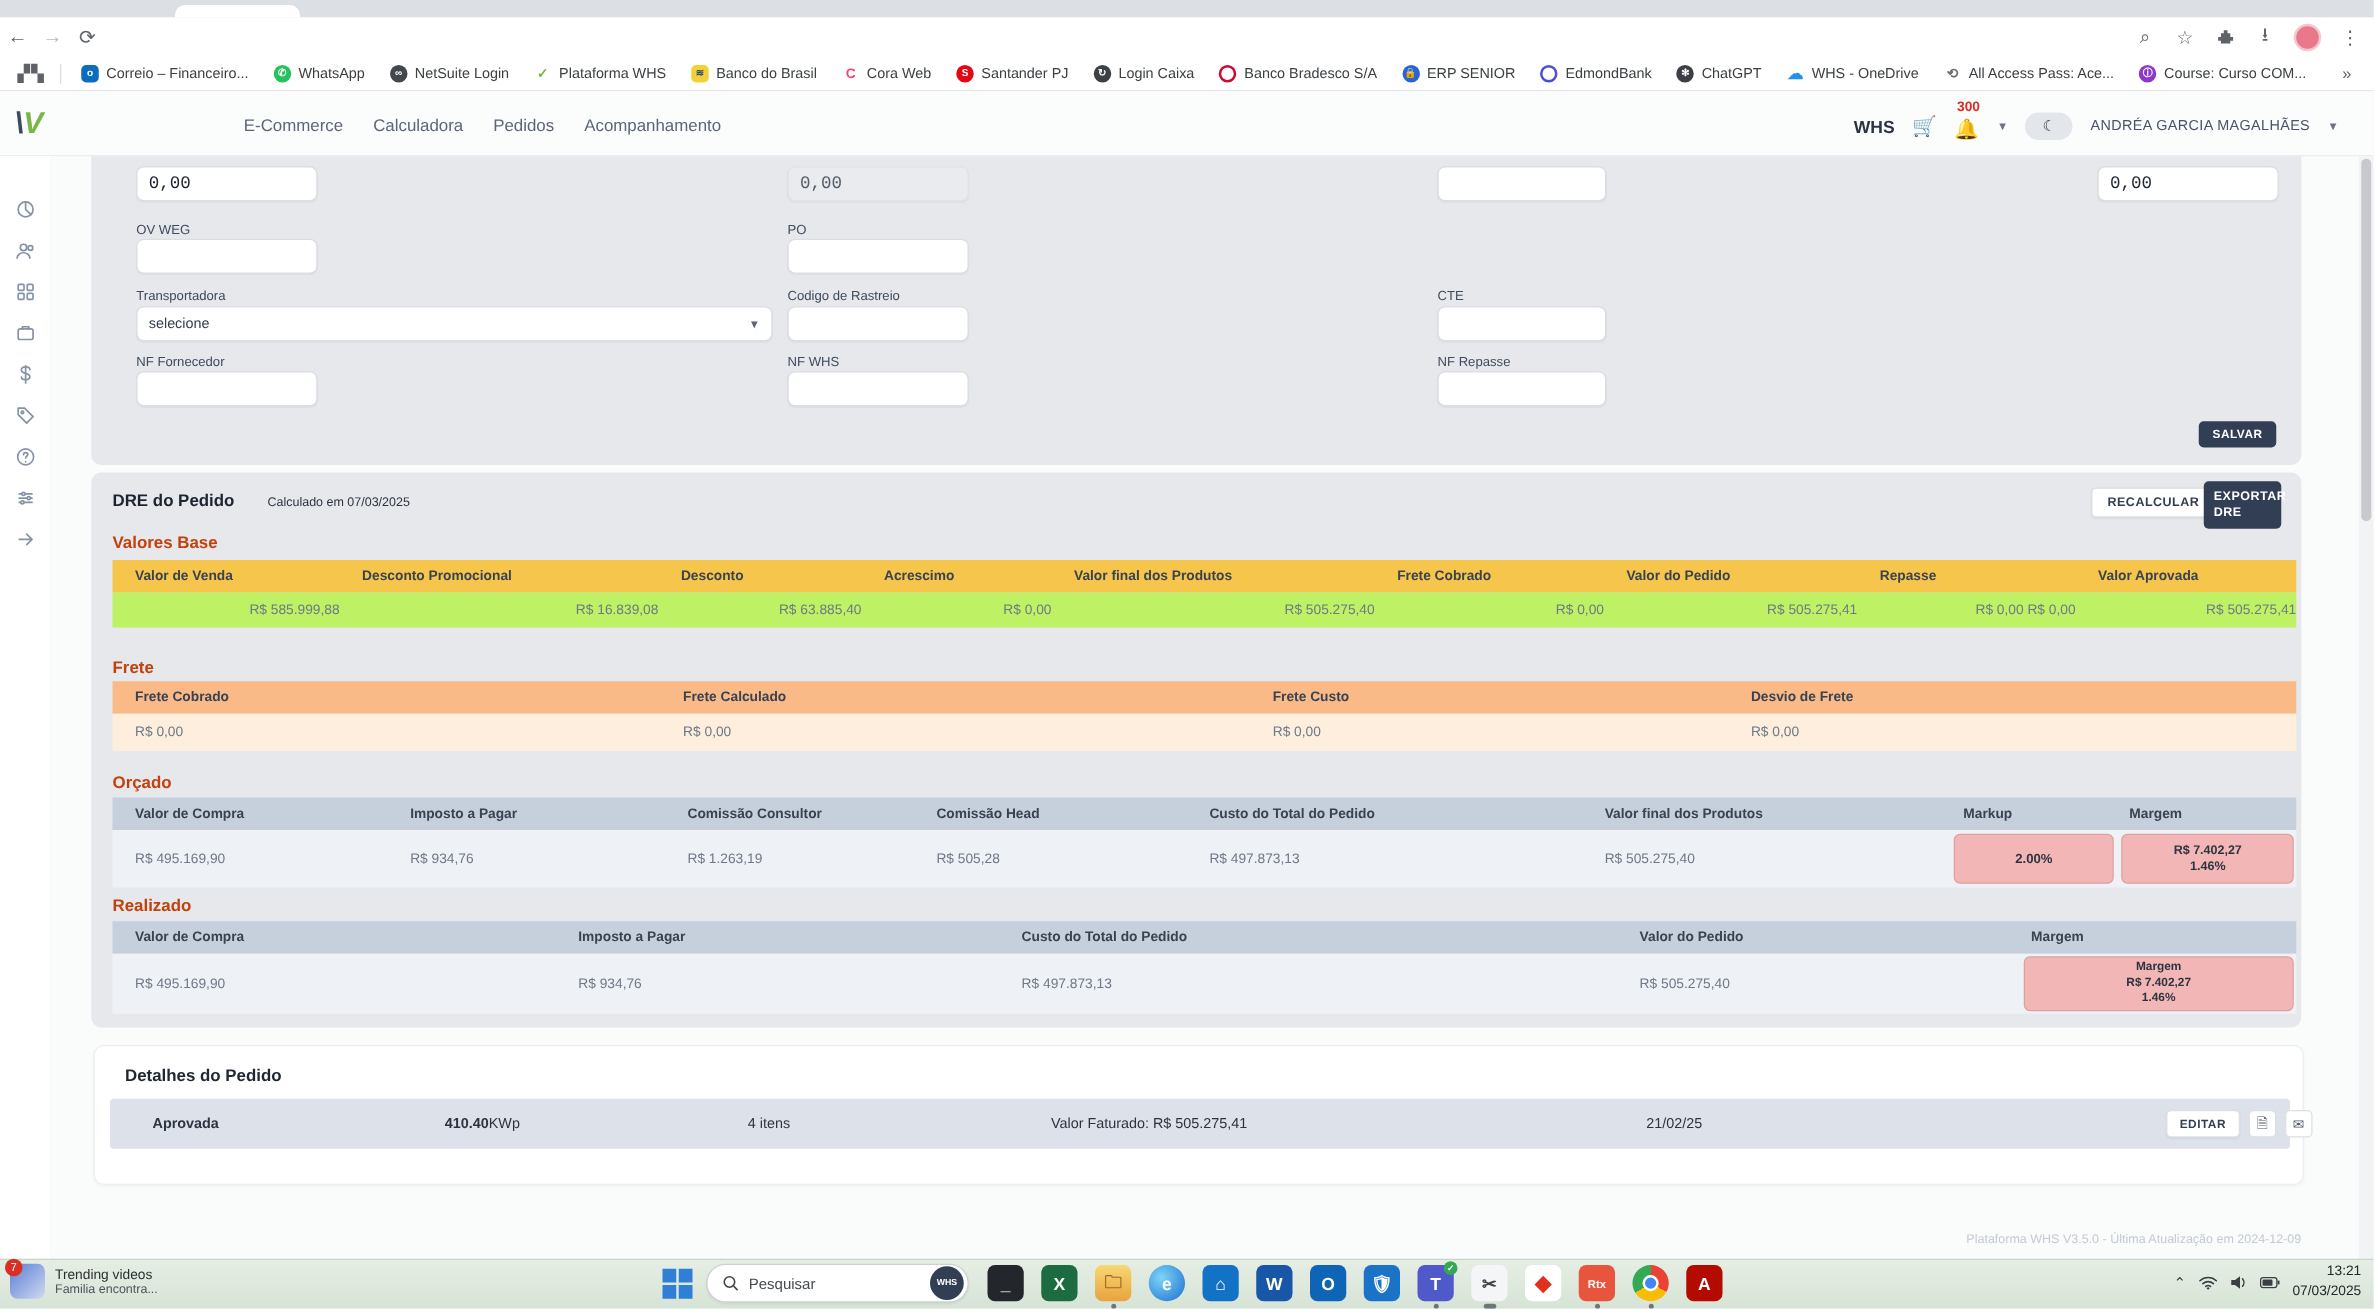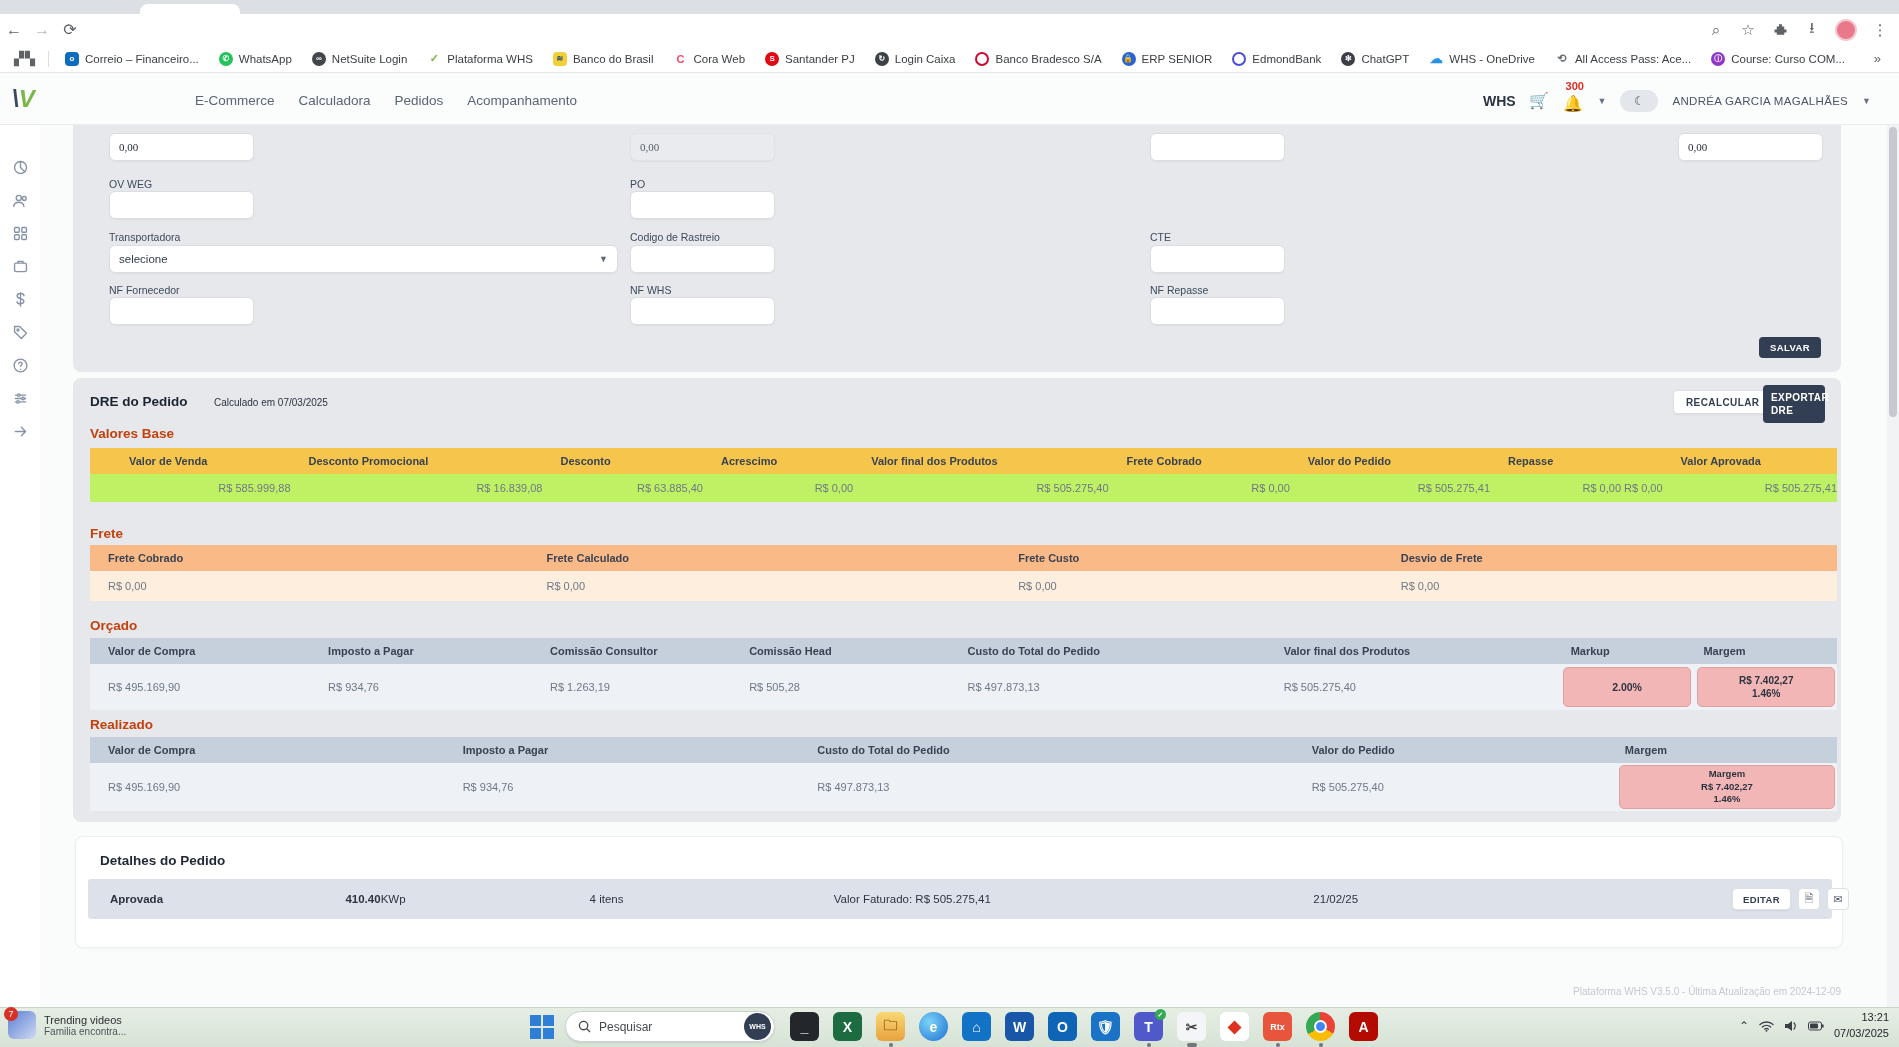--- a/index.html
+++ b/index.html
@@ -42,49 +42,49 @@
 
   
   #sidebar { left:0; top:125px; width:40px; height:883px; background:#ffffff; }
   .sbi { width:40px; height:33px; display:flex; align-items:center; justify-content:center; color:#8692a5; }
   .sbi svg { width:17px; height:17px; stroke:#8692a5; fill:none; stroke-width:1.6; stroke-linecap:round; stroke-linejoin:round; }
 
   
   .panel { background:#e6e8ec; border-radius:8px; }
   #panel-form { left:73px; top:125px; width:1768px; height:247px; border-radius:0 0 8px 8px; }
   .flabel { font-size:10.5px; color:#3f4a5c; }
-  .finput { background:#fff; border:1px solid #dadde2; border-radius:6px; height:28px; font-size:11px; color:#1f2733; padding:0 9px; font-family:Liberation Serif, serif; box-shadow:0 1px 1px rgba(0,0,0,.04); }
+  .finput { background:#fff; border:1px solid #dadde2; border-radius:6px; height:28px; font-size:14px; color:#1f2733; padding:0 9px; font-family:Liberation Mono, monospace; box-shadow:0 1px 1px rgba(0,0,0,.04); }
   .finput.ro { background:#e9ebee; border-color:#e0e2e6; color:#555e6c; }
   .fselect { background:#fff; border:1px solid #dadde2; border-radius:6px; height:28px; font-size:11.5px; color:#333c4c; padding:0 9px; display:flex; align-items:center; justify-content:space-between; box-shadow:0 1px 1px rgba(0,0,0,.04); }
   .btn-navy { background:#323e54; color:#fff; border:none; border-radius:4px; font-weight:bold; font-family:"Liberation Sans",sans-serif; letter-spacing:.4px; }
   .btn-white { background:#fff; color:#323e54; border:1px solid #dcdfe4; border-radius:4px; font-weight:bold; font-family:"Liberation Sans",sans-serif; letter-spacing:.4px; box-shadow:0 1px 2px rgba(0,0,0,.06); }
 
   #panel-dre { left:73px; top:378px; width:1768px; height:444px; }
   #dre-title-row { left:17px; top:14px; }
   #dre-title { font-size:13.5px; font-weight:bold; color:#1c2430; display:inline; }
   #dre-sub { font-size:10px; color:#2c3440; display:inline; margin-left:22px; }
   .sec-title { font-size:13.5px; font-weight:bold; color:#c2410c; }
   .thead, .trow { display:grid; width:1747px; align-items:center; }
   .thead > div, .trow > div { padding-left:18px; font-size:11px; }
   .thead > div { color:#3a4252; font-weight:bold; }
   .trow > div { color:#6e7886; }
-  .vb-cols { grid-template-columns:10.4% 14.6% 9.3% 8.7% 14.8% 10.5% 11.6% 10% 1fr;padding-left:21px; }
+  .vb-cols { grid-template-columns:10.4% 14.6% 9.3% 8.7% 14.8% 10.5% 11.6% 10% 1fr; }
   .fr-cols { grid-template-columns:25.1% 27% 21.9% 1fr; }
   .or-cols { grid-template-columns:12.6% 12.7% 11.4% 12.5% 18.1% 17% 7.6% 1fr; }
   .re-cols { grid-template-columns:20.3% 20.3% 28.3% 18.5% 1fr; }
   .or-cols > div:nth-child(7), .or-cols > div:nth-child(8) { padding-left:8px; }
   .re-cols > div:nth-child(5) { padding-left:8px; }
   .hd-yellow { background:#f6c64c; } .rw-yellow { background:#bef264;text-align:right; }
   .hd-orange { background:#f9ba88; } .rw-orange { background:#fdeede; }
   .hd-blue   { background:#c6d0dd; } .rw-blue   { background:#eef1f6; }
   .pinkbox { background:#f3b6b6; border:1px solid #dfa0a0; border-radius:5px; color:#2c3440; font-weight:bold; display:flex; flex-direction:column; align-items:center; justify-content:center; font-size:10.5px; line-height:1.35; }
 
   #card-detalhes { left:75px; top:836px; width:1768px; height:112px; background:#fff; border:1px solid #eceef1; border-radius:8px; box-shadow:0 1px 3px rgba(0,0,0,.04); }
   #det-title { left:24px; top:16px; font-size:13.5px; font-weight:bold; color:#1f2733; }
-  #det-row { left:12px; top:42px; width:1744px; height:40px; background:#dde2ea; border-radius:3px; display:grid; grid-template-columns:13.5% 14% 14% 27.5% 24% 1fr; align-items:center; }
+  #det-row { left:12px; top:42px; width:1744px; height:40px; background:#dde2ea; border-radius:3px; display:grid; grid-template-columns:13.5% 14% 14% 27.5% 24% 1fr; align-items:center;padding-left:12px; }
   #det-row > div { padding-left:22px; font-size:11.5px; color:#2c3440; }
   #det-status { color:#2563a8; font-weight:bold; }
   #det-actions { display:flex; align-items:center; gap:7px; justify-content:flex-end; padding-right:14px; }
   #btn-editar { height:22px; padding:0 10px; font-size:9.5px; }
   .minibtn { width:22px; height:22px; background:#fff; border:1px solid #dcdfe4; border-radius:4px; display:flex; align-items:center; justify-content:center; color:#4a5466; font-size:11px; }
 
   #footer-note { right:58px; top:986px; font-size:10px; color:#c3cad4; }
 
   
   #scrollbar { right:0; top:125px; width:12px; height:883px; background:#f2f3f4; }

